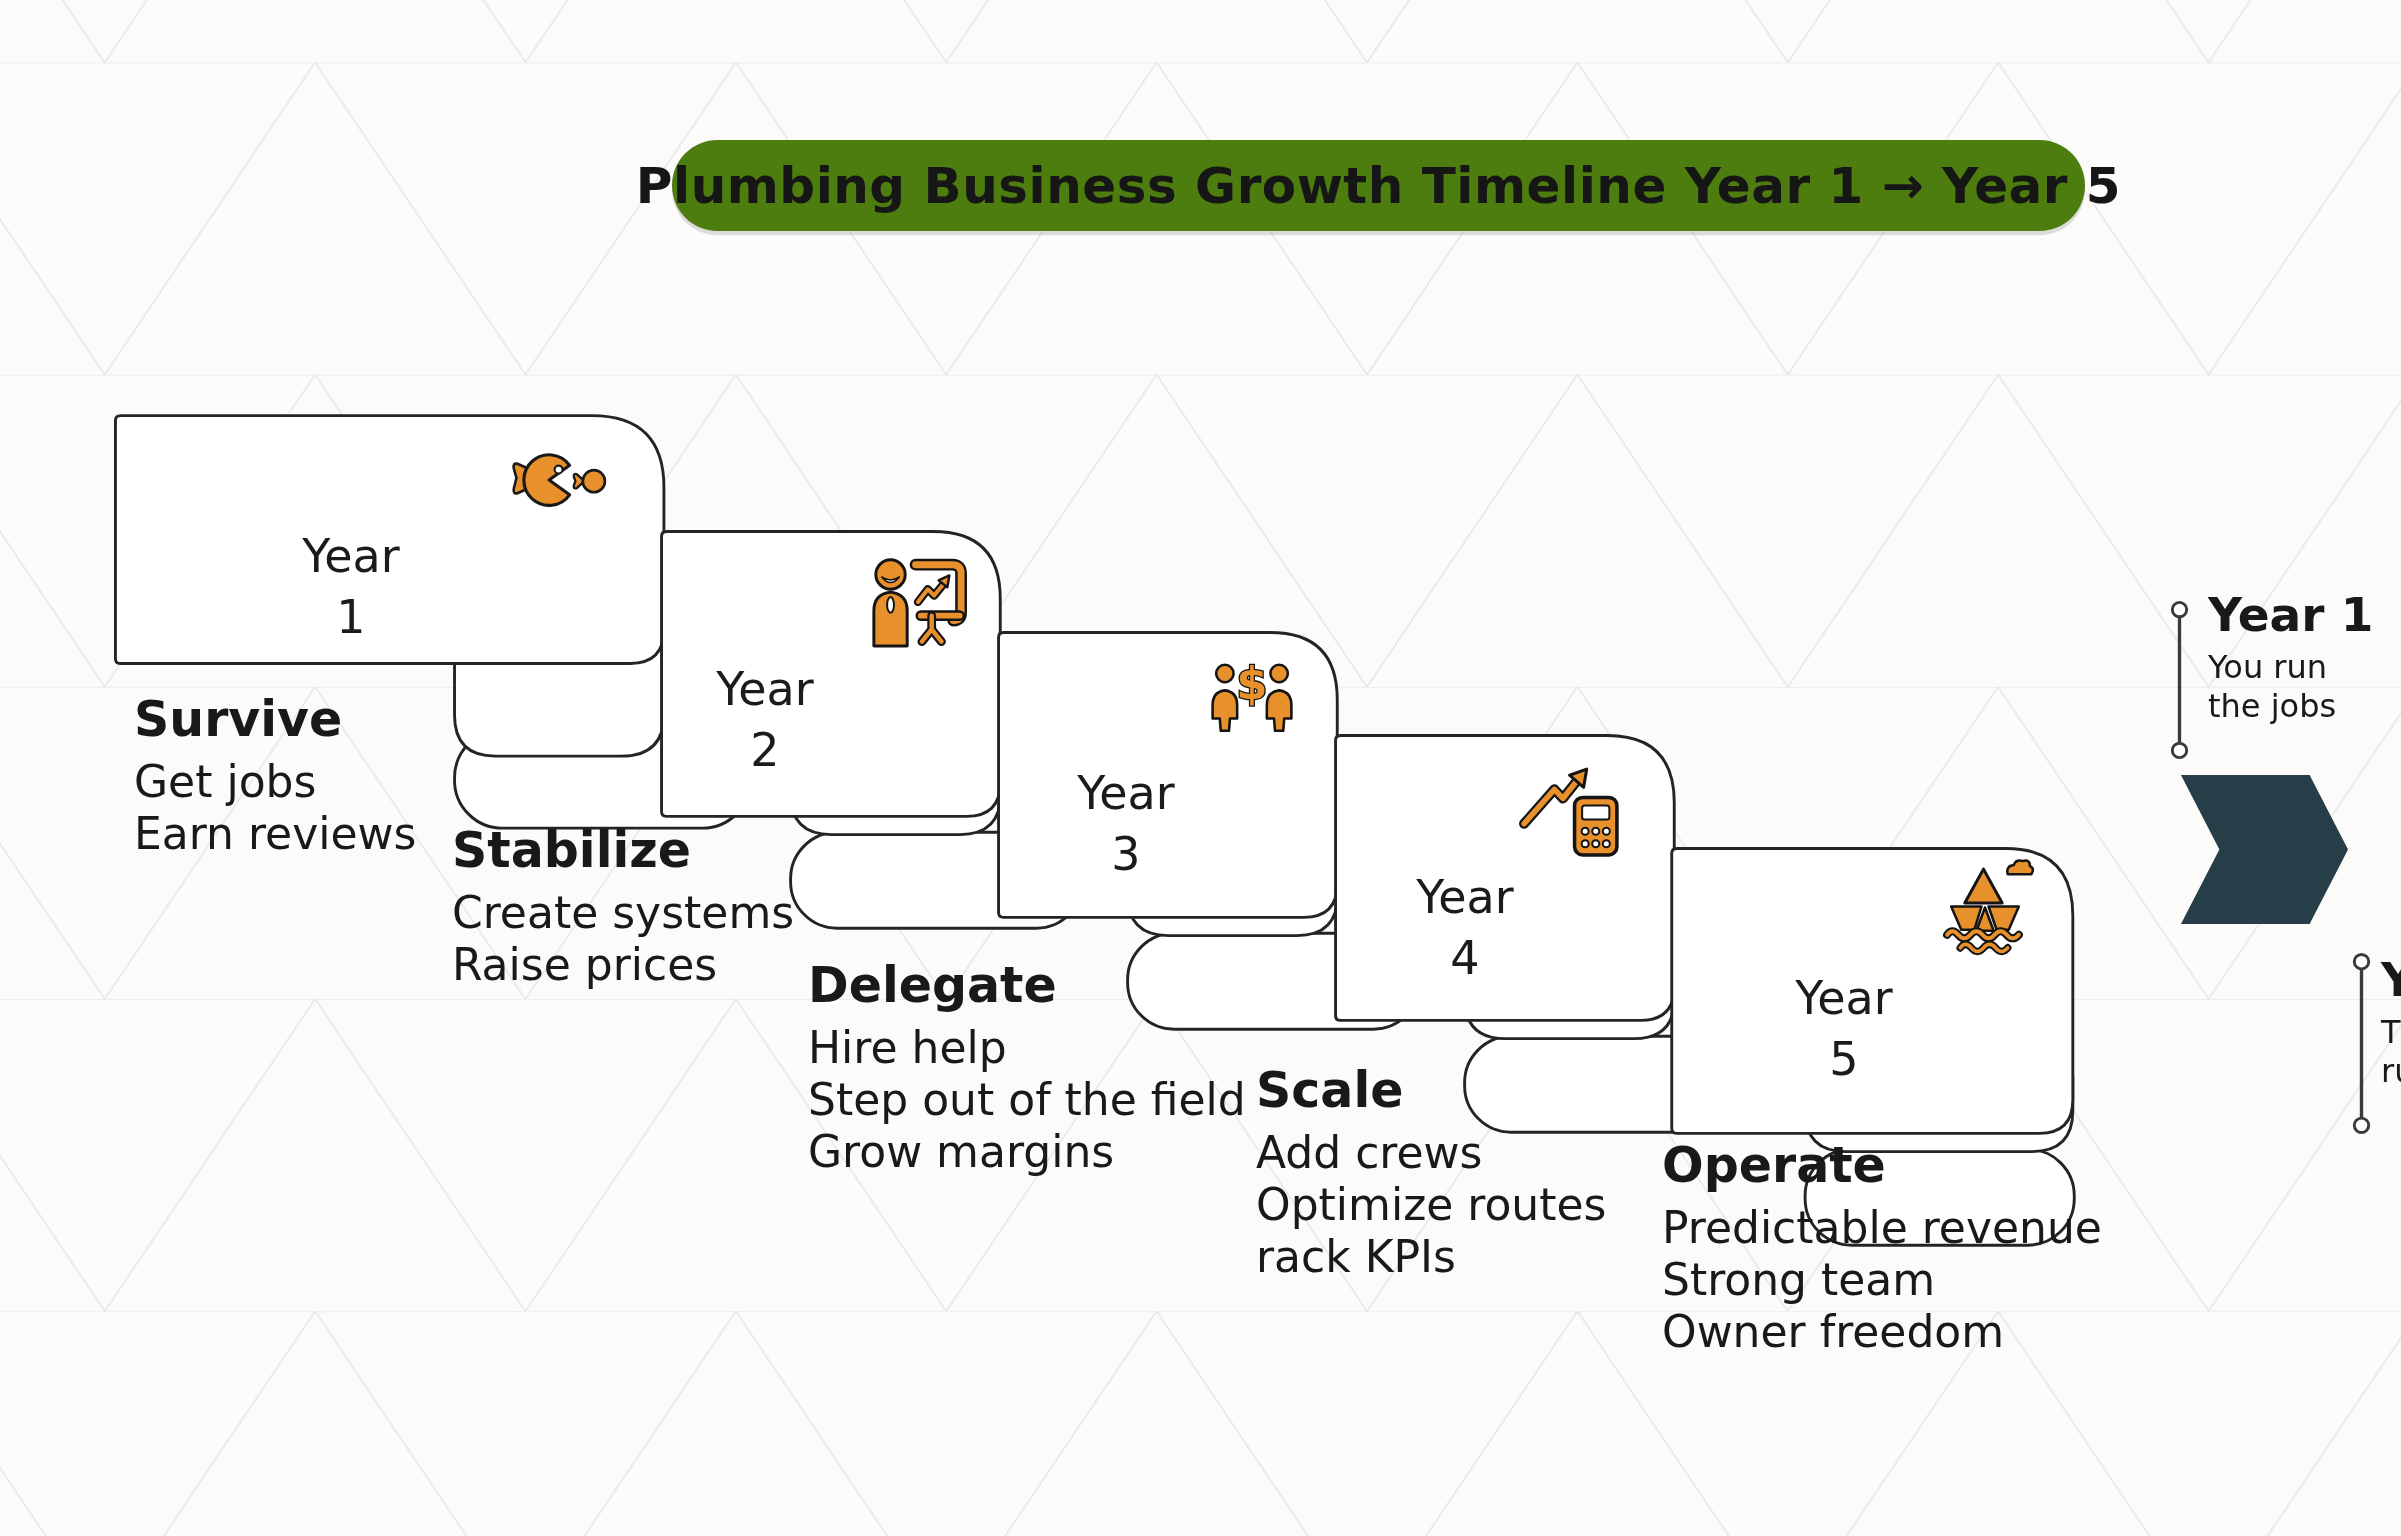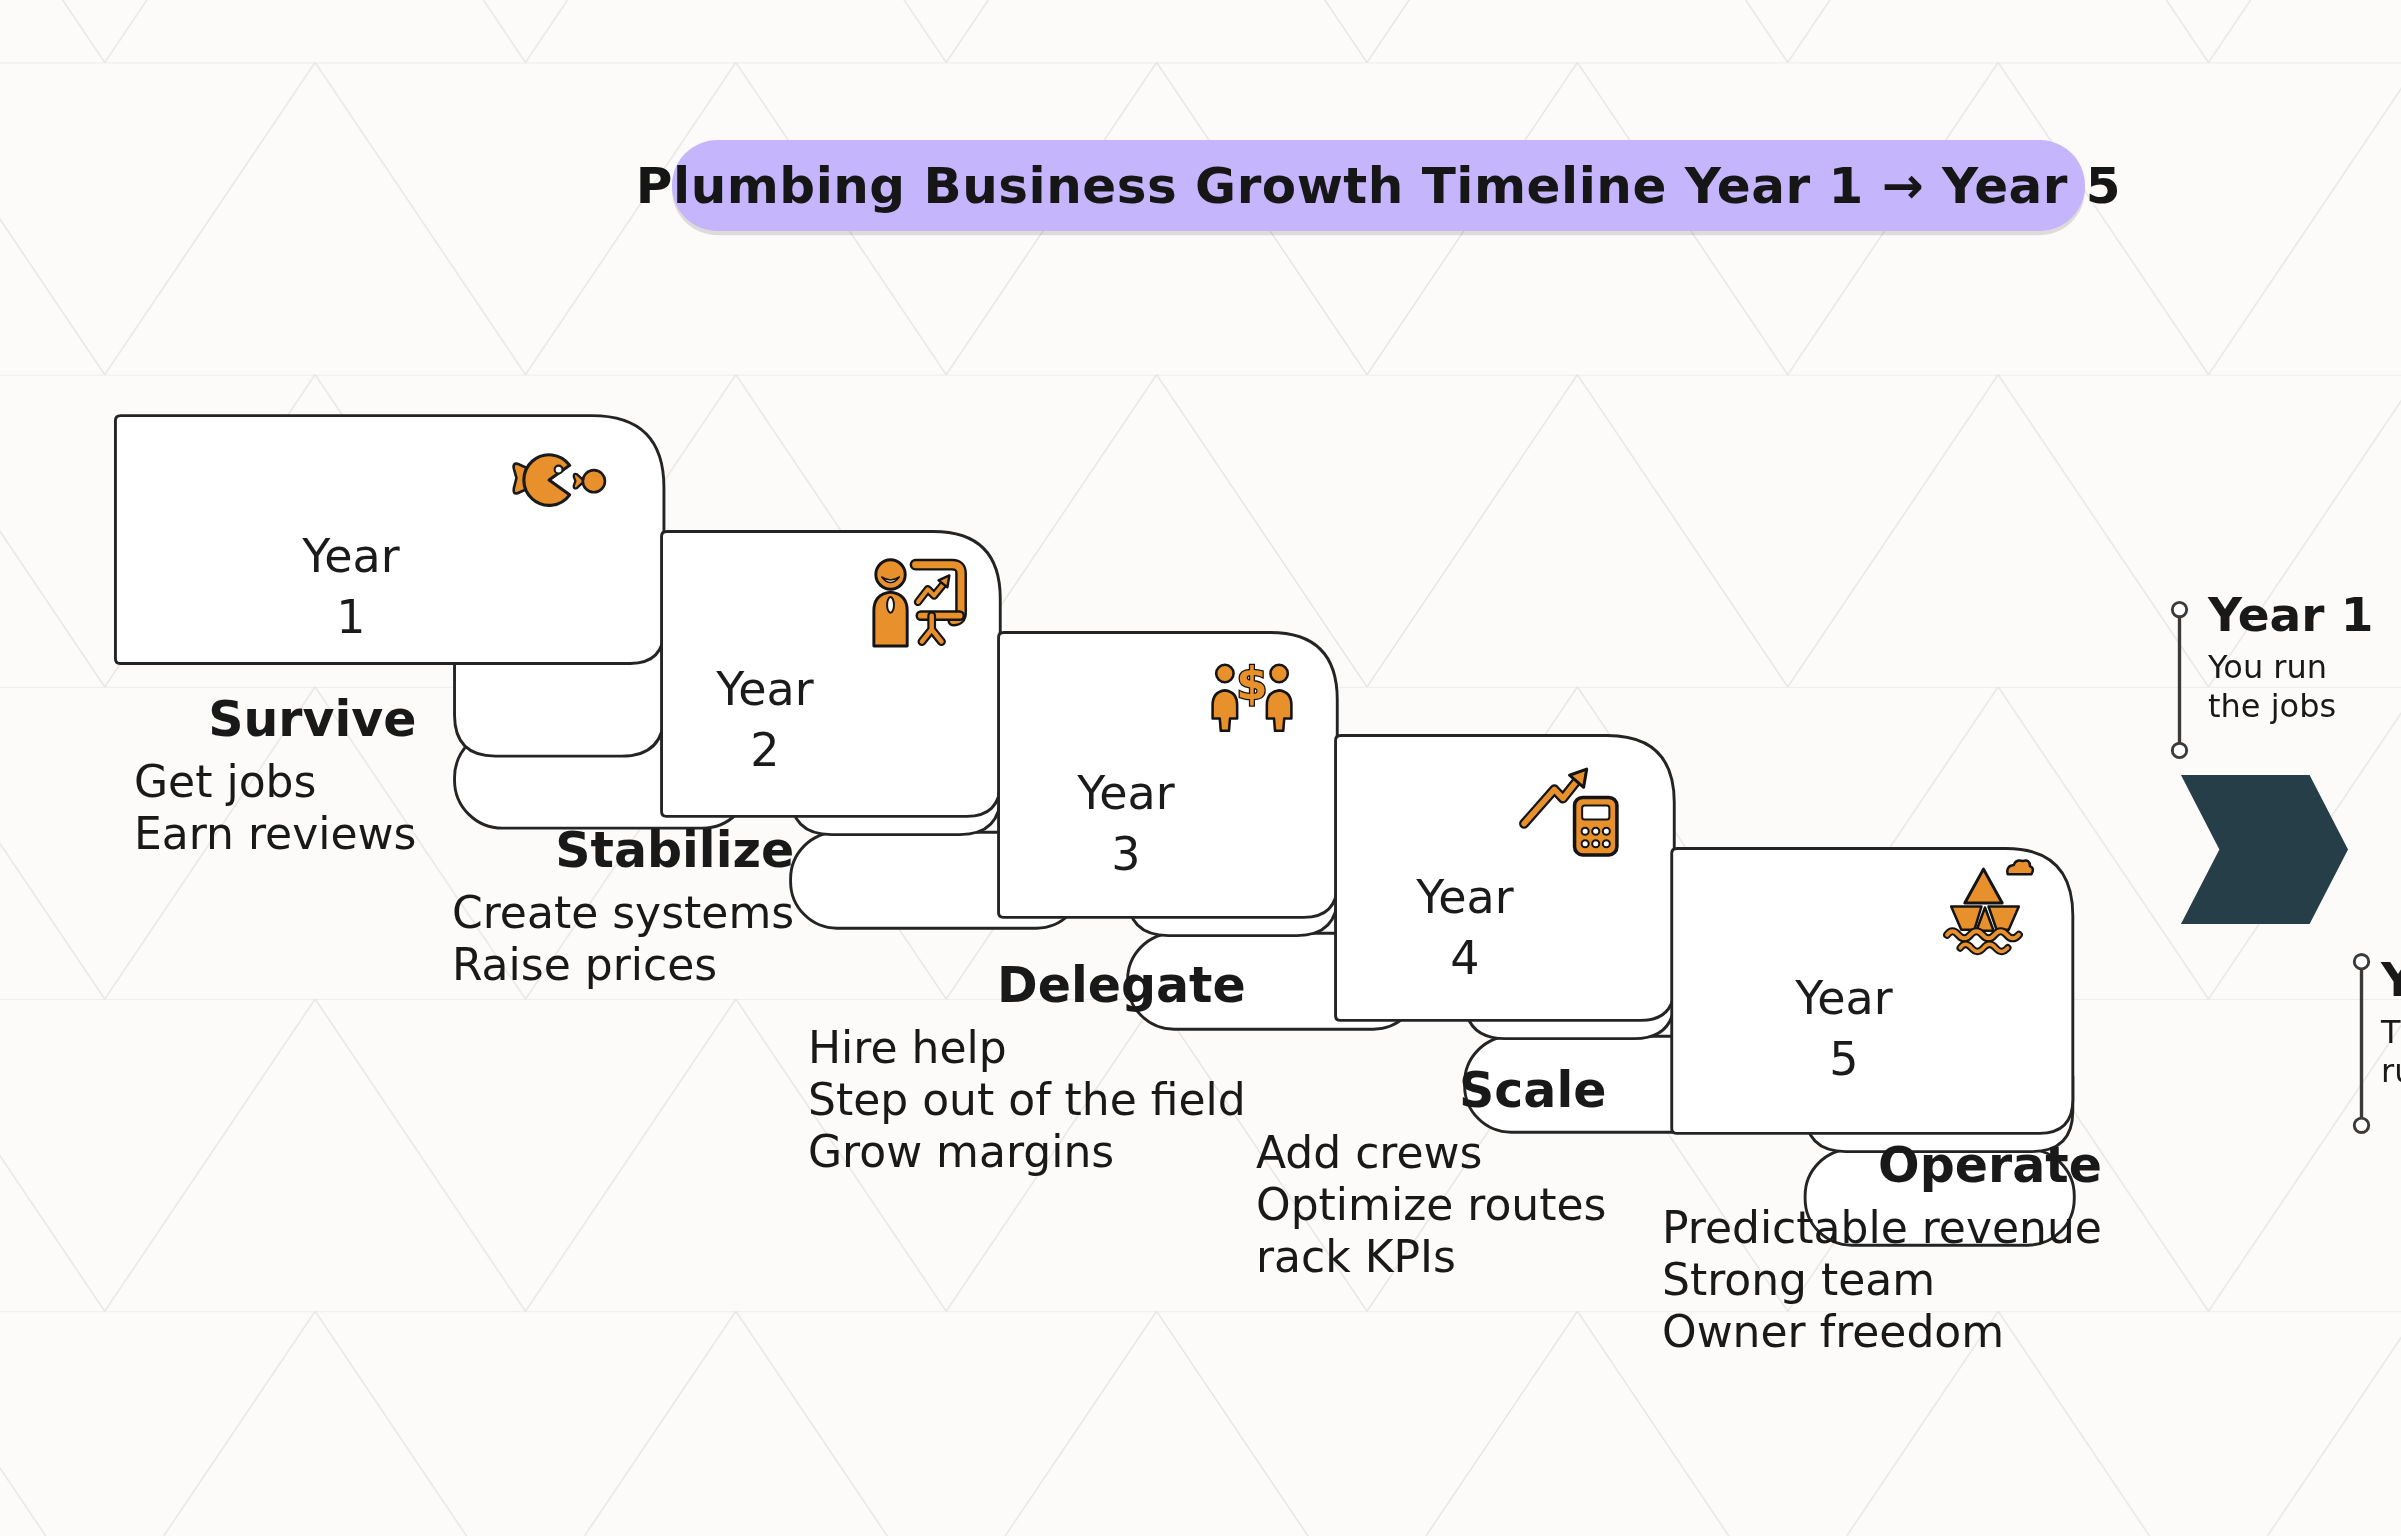--- a/index.html
+++ b/index.html
@@ -10,36 +10,36 @@
   .canvas{
     position:relative;
     width:2709px;height:1537px;
     overflow:hidden;
     background:#fcfbf9;
     color:#191919;
   }
   .pattern-layer{position:absolute;left:0;top:0;z-index:0;}
   .title-badge{
     position:absolute;left:672px;top:140px;width:1413px;height:91px;
-    background:#c4b5fd;border-radius:46px;
+    background:#4d7c0f;border-radius:46px;
     display:flex;align-items:center;justify-content:center;
     font-size:50px;font-weight:700;color:#161616;white-space:nowrap;
     box-shadow:0 4.3px 0 rgba(0,0,0,0.12);
     z-index:7;letter-spacing:0.5px;
   }
   .card{position:absolute;}
   .card path,.card rect{fill:#ffffff;stroke:#242424;stroke-width:6;}
   .year-label{
     position:absolute;width:192px;margin-left:-96px;text-align:center;
     font-size:46px;line-height:1.32;color:#1b1b1b;z-index:6;
   }
   .year-label span{display:block;}
   .stage-icon,.chevrons,.note-marker{position:absolute;z-index:6;}
   .stage-note{position:absolute;z-index:6;white-space:nowrap;}
-  .stage-heading{font-size:49px;font-weight:700;margin-bottom:7.7px;text-align:right;}
+  .stage-heading{font-size:49px;font-weight:700;margin-bottom:7.7px;}
   .stage-item{font-size:44px;line-height:1.19;}
   .note-text{position:absolute;z-index:6;white-space:nowrap;}
   .note-heading{font-size:47px;font-weight:700;margin-bottom:5.8px;}
   .note-line{font-size:32px;line-height:1.22;}
   .z1{z-index:1}.z2{z-index:2}.z3{z-index:3}.z4{z-index:4}.z5{z-index:5}
 </style>
 </head>
 <body>
 
 <div class="canvas">

